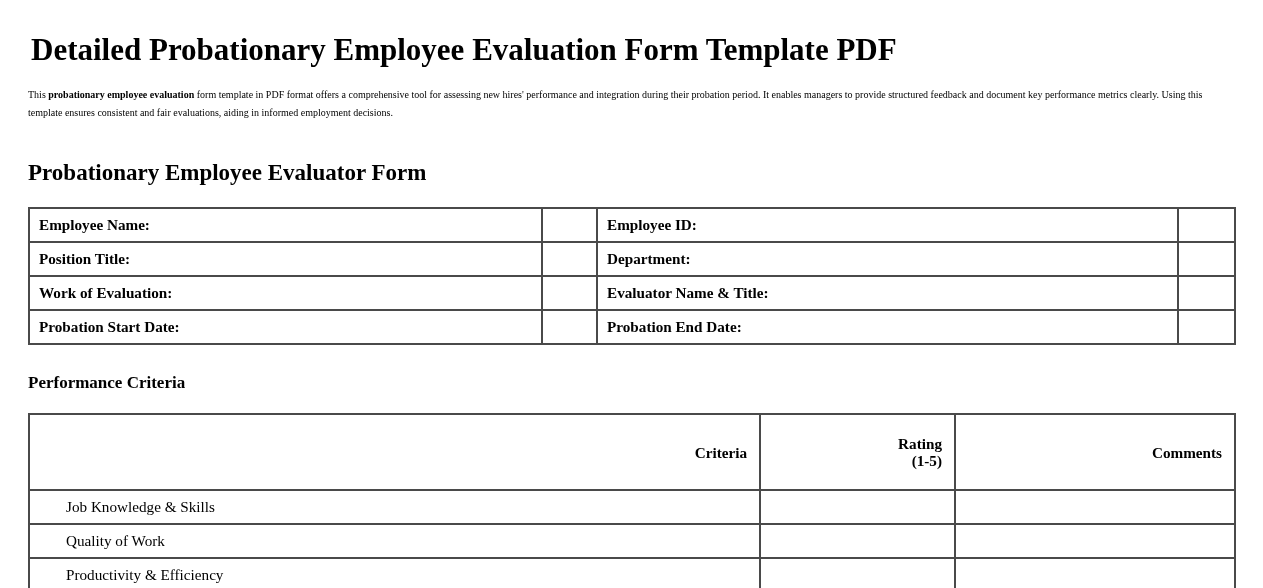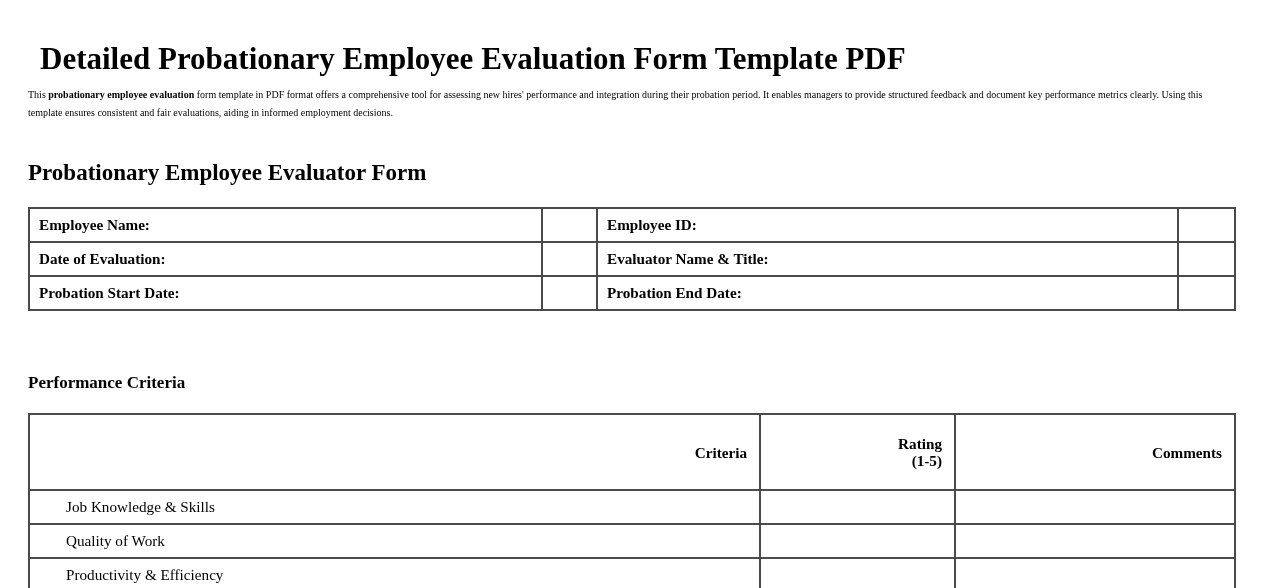--- a/index.html
+++ b/index.html
@@ -3,21 +3,21 @@
   <meta charset="utf-8">
   <style>
     html, body { margin: 0; padding: 0; background: #ffffff; }
     body {
       width: 1263px; height: 588px; overflow: hidden;
       font-family: "Liberation Serif", "DejaVu Serif", serif;
       color: #000;
     }
     .page { position: relative; padding: 0 28px 0 28px; }
     h1 {
-      margin: 12px; position: absolute; left: 28px; top: 28px;
+      margin: 3px; position: absolute; left: 28px; top: 28px;
       font-size: 31px; font-weight: bold; line-height: 38px; white-space: nowrap;
     }
     .intro {
       position: absolute; left: 28px; top: 86px; width: 1200px;
       font-size: 10px; line-height: 18px; margin: 0;
     }
     h2 {
       position: absolute; left: 28px; top: 158px; margin: 0;
       font-size: 23px; font-weight: bold; line-height: 30px; white-space: nowrap;
     }
@@ -52,21 +52,27 @@
         <col style="width:57px">
     </colgroup>
     <tbody>
         <tr>
       <td>Employee Name:</td>
       <td class="blank"></td>
       <td>Employee ID:</td>
       <td class="blank"></td>
     </tr>
     <tr>
-      <td>Date of Evaluation:</td>
+      <td>Position Title:</td>
+      <td class="blank"></td>
+      <td>Department:</td>
+      <td class="blank"></td>
+    </tr>
+    <tr>
+      <td>Work of Evaluation:</td>
       <td class="blank"></td>
       <td>Evaluator Name &amp; Title:</td>
       <td class="blank"></td>
     </tr>
     <tr>
       <td>Probation Start Date:</td>
       <td class="blank"></td>
       <td>Probation End Date:</td>
       <td class="blank"></td>
     </tr>

